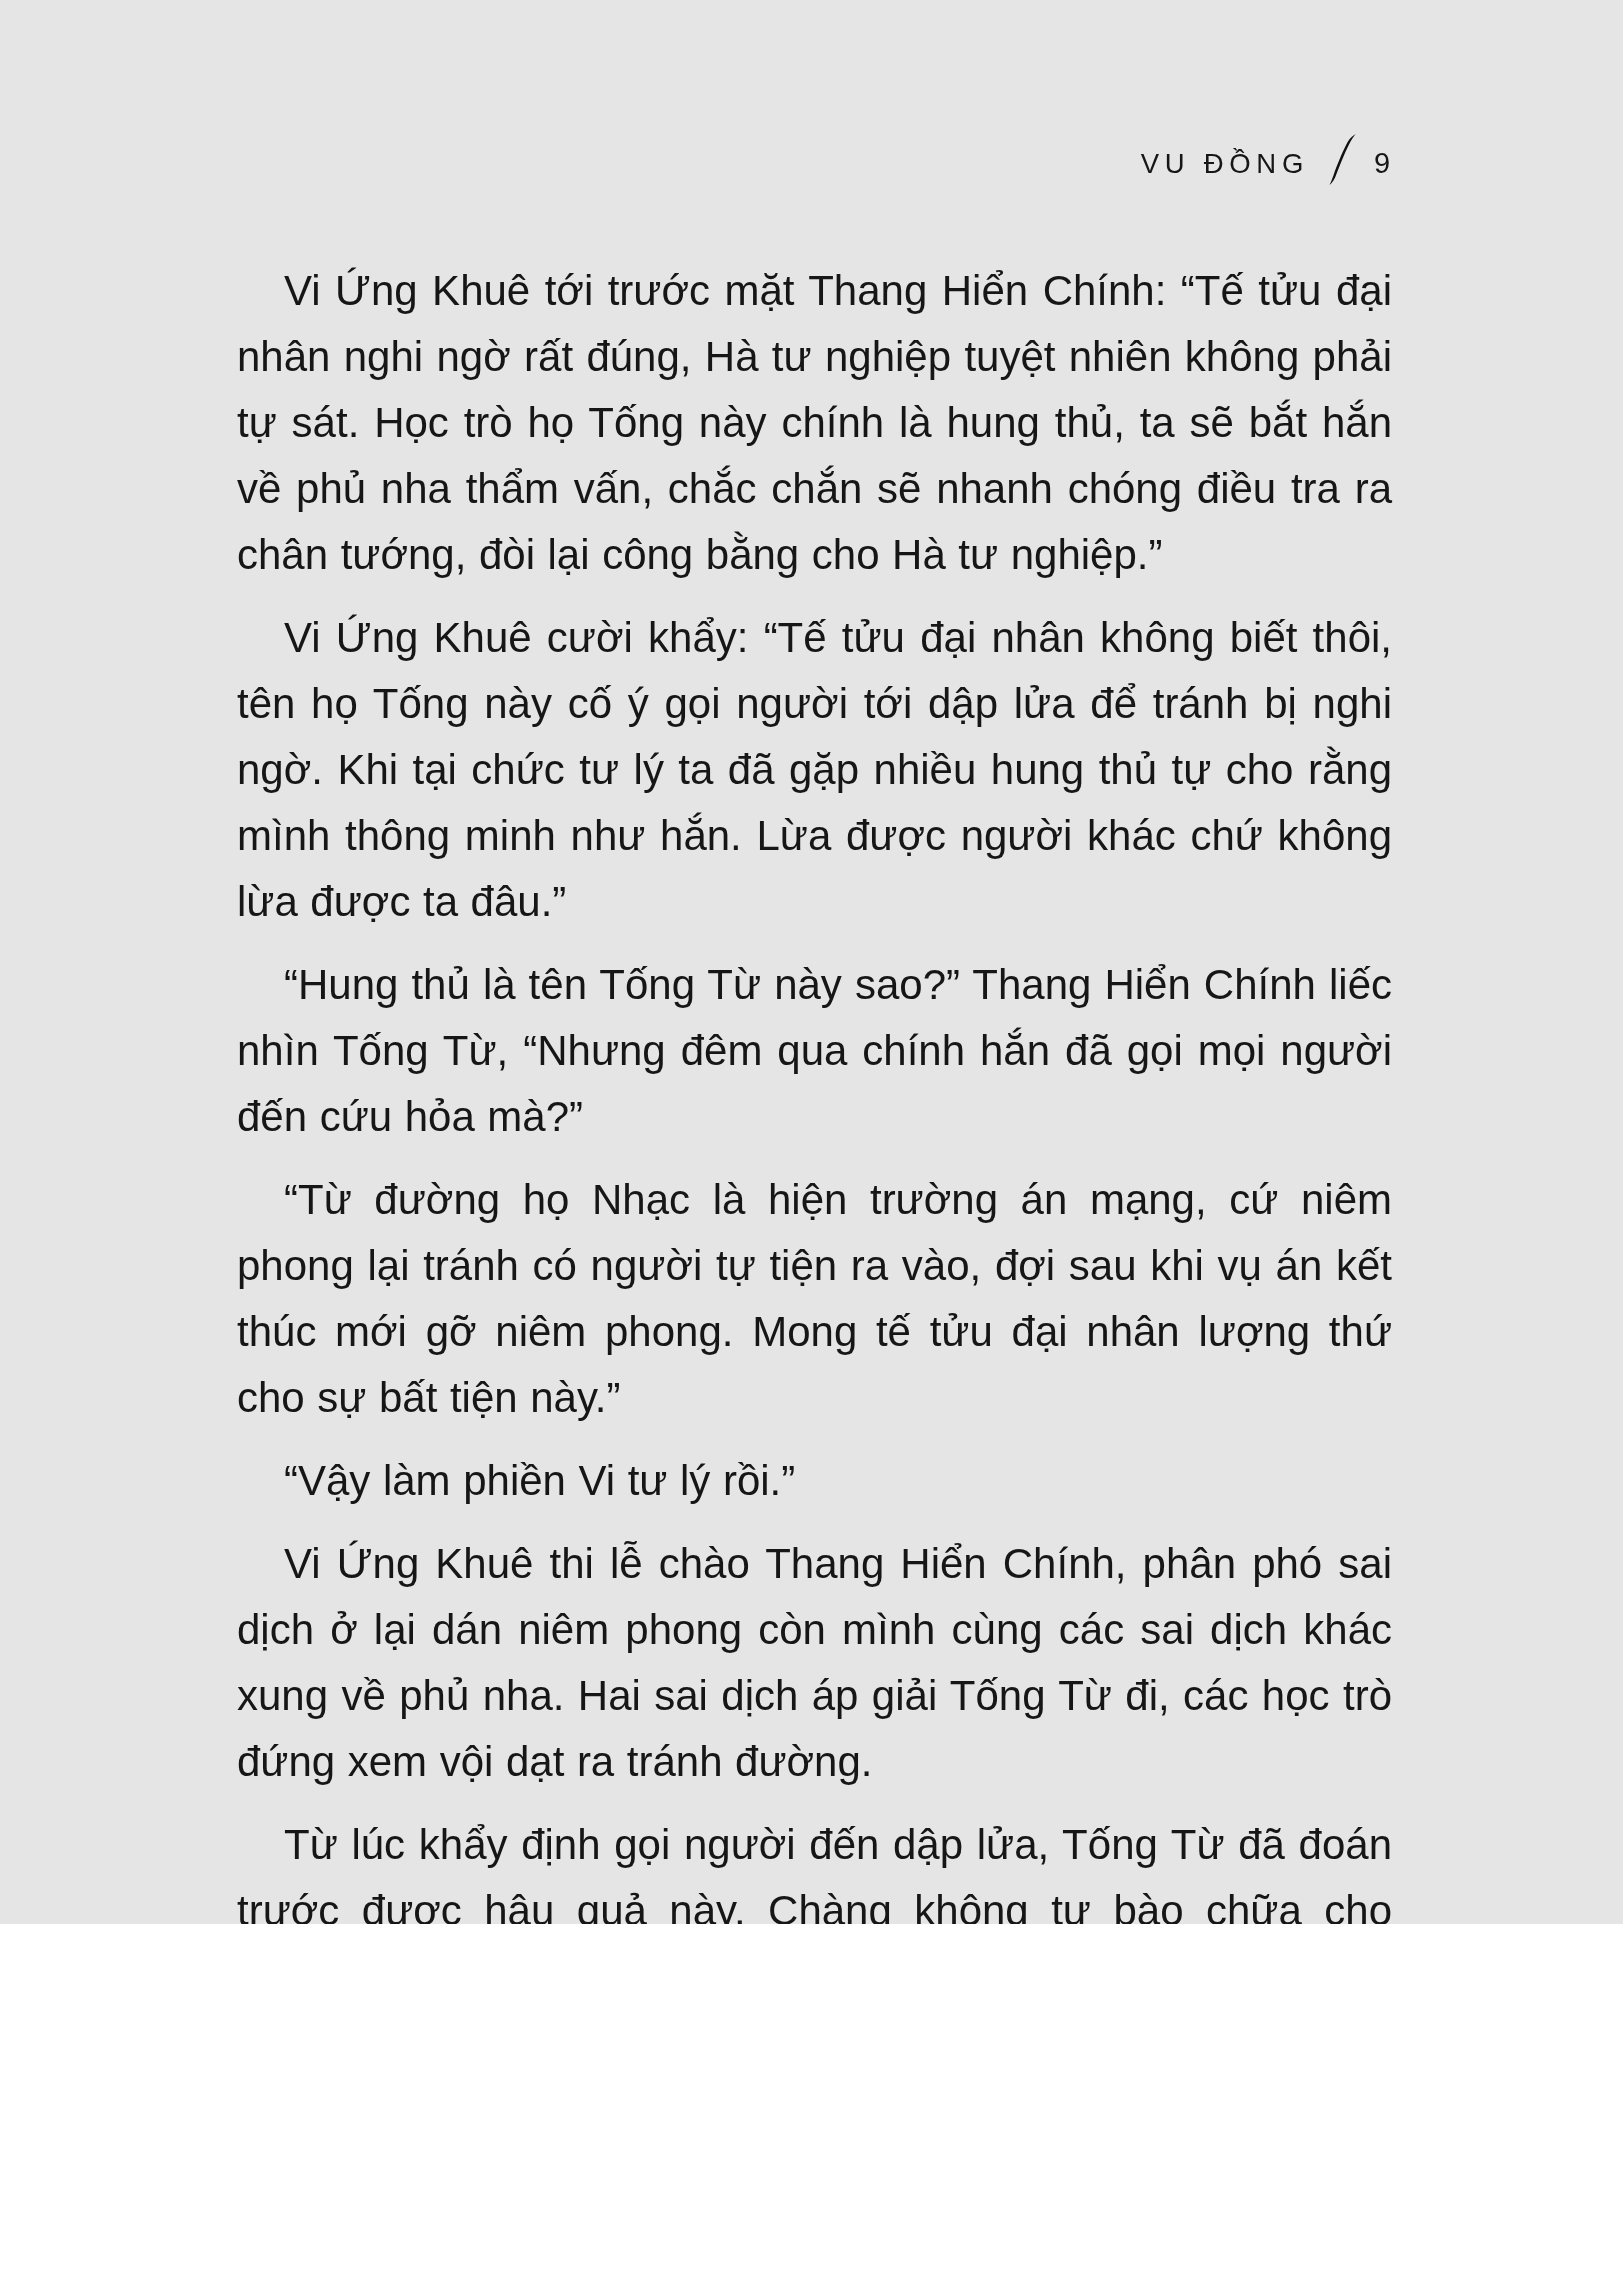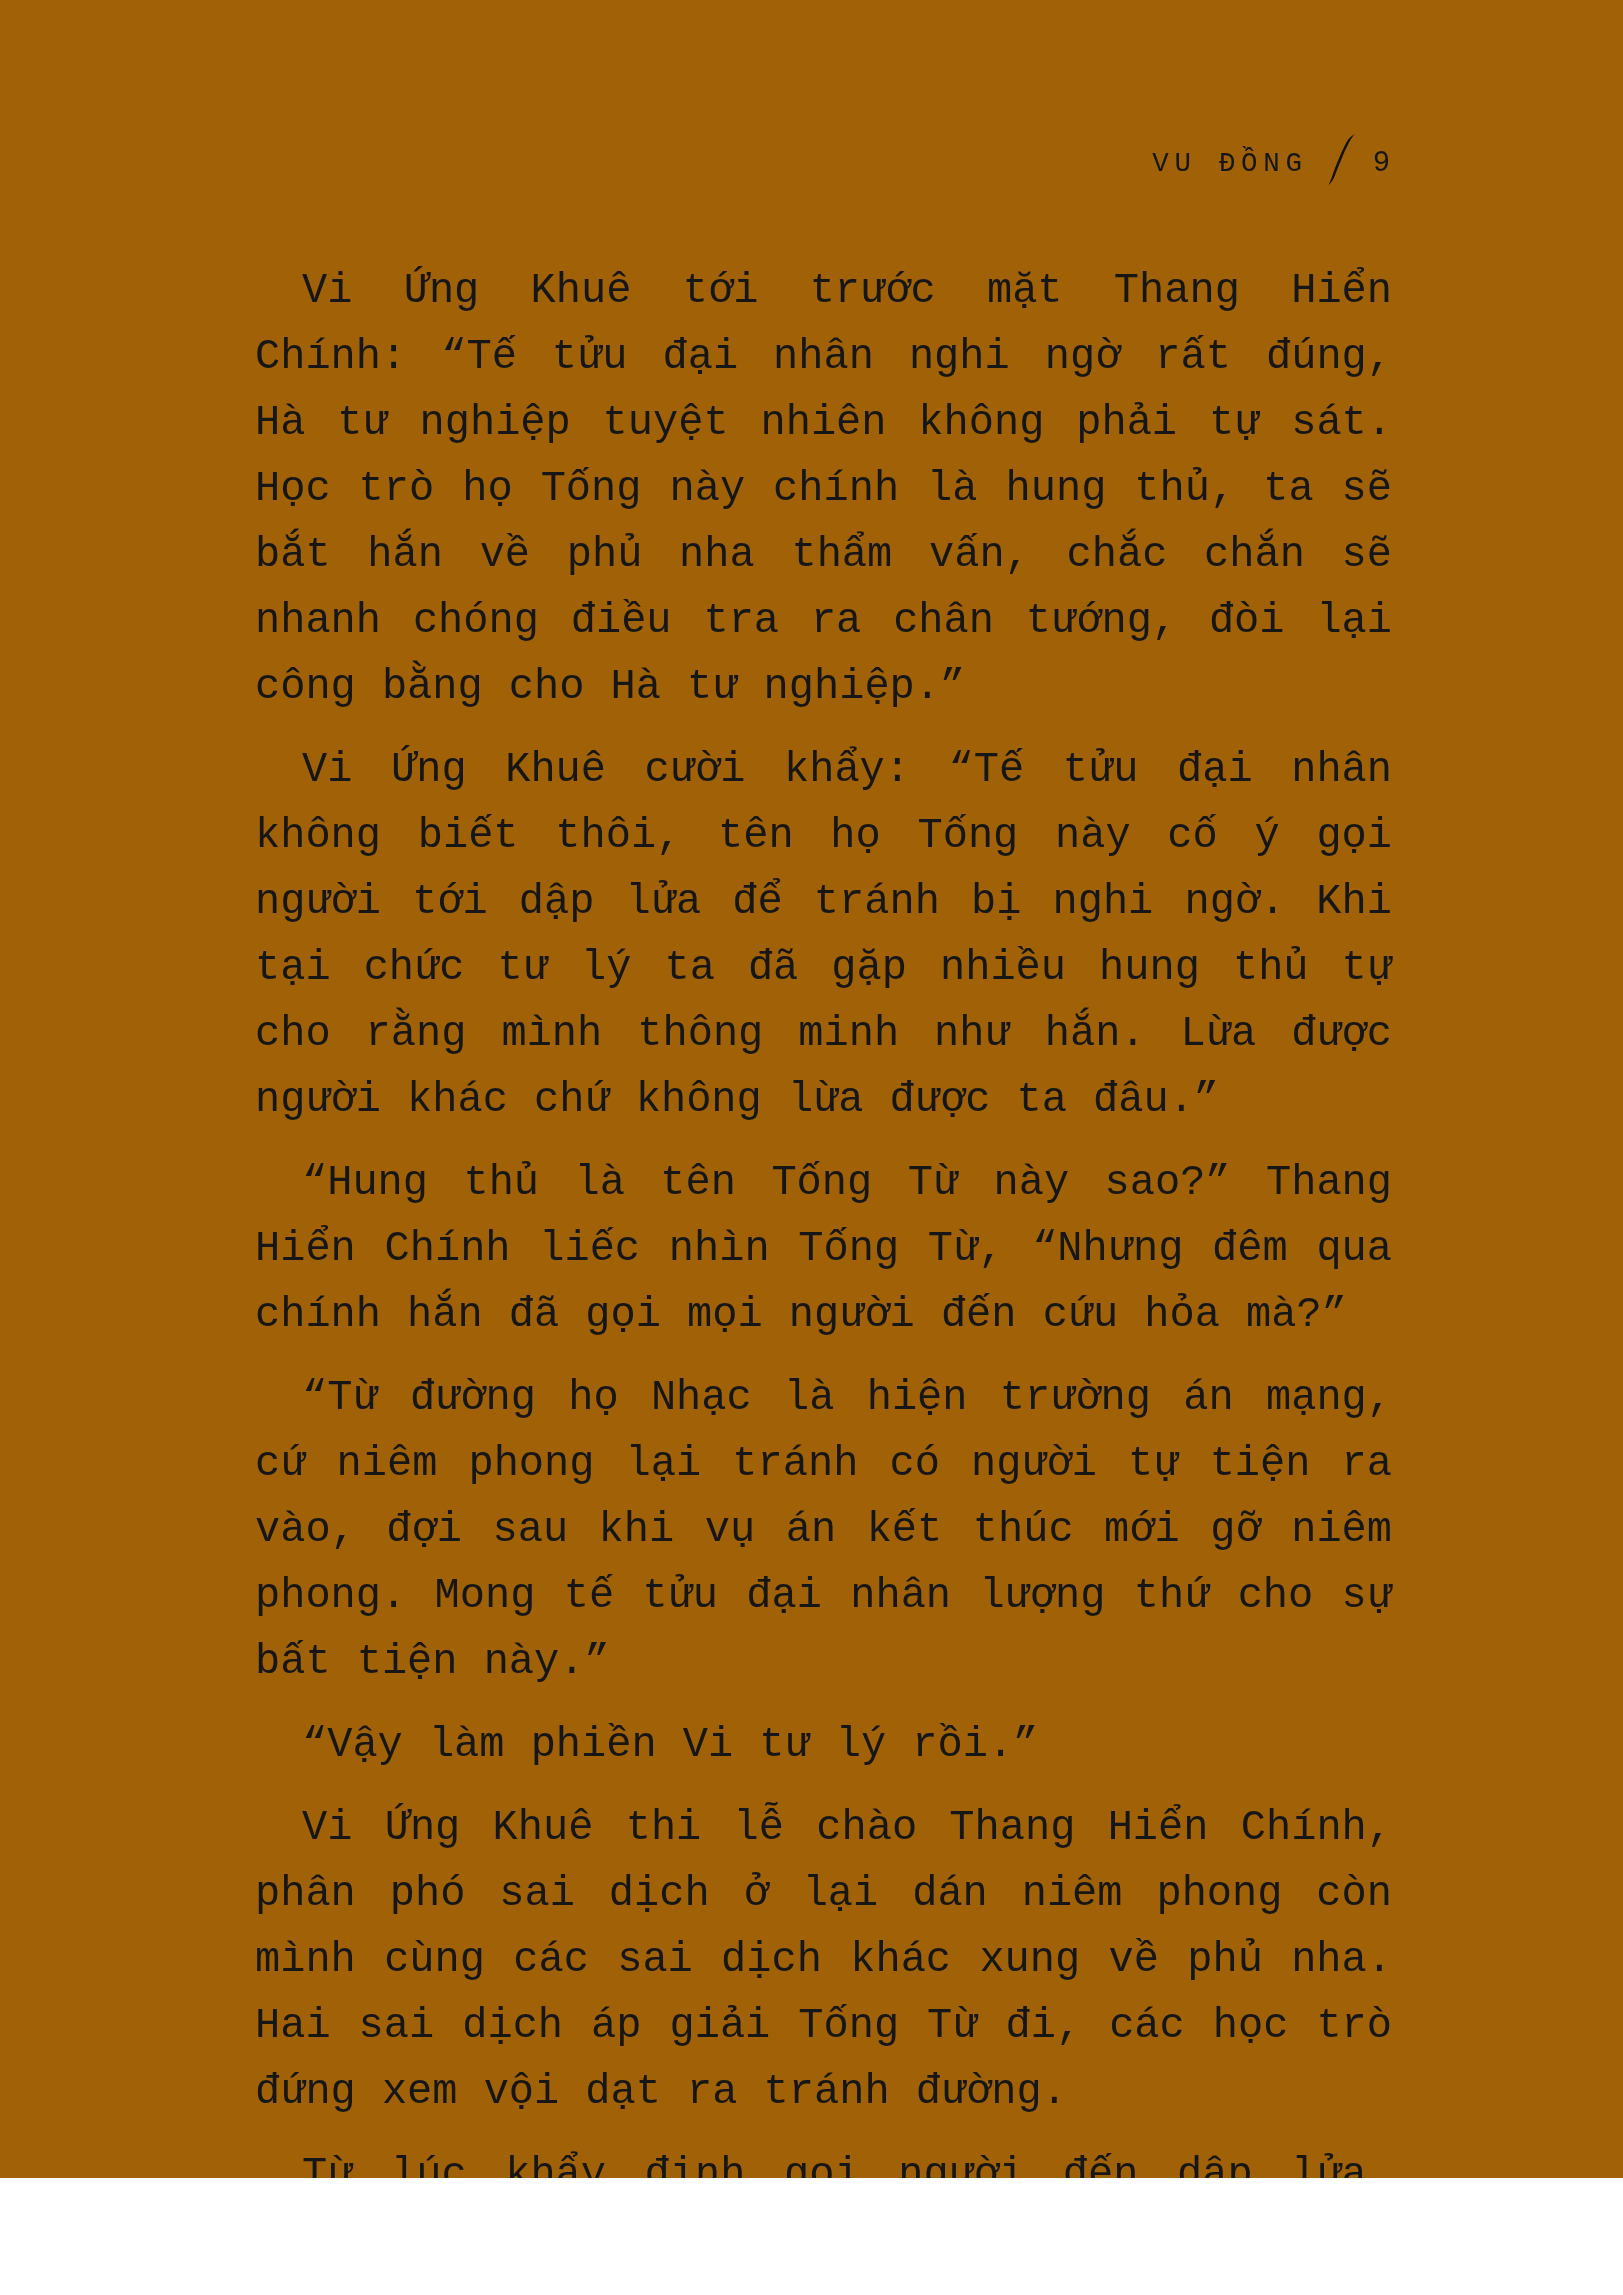--- a/index.html
+++ b/index.html
@@ -3,24 +3,24 @@
 <meta charset="utf-8">
 <style>
   html, body {
     margin: 0;
     padding: 0;
     background: #ffffff;
   }
   .page {
     position: relative;
     width: 1623px;
-    height: 2178px;
-    background: #a16207;
+    height: 1924px;
+    background: #e5e5e5;
     color: #161616;
-    font-family: Liberation Mono, monospace;
+    font-family: Liberation Sans, sans-serif;
     box-sizing: border-box;
     overflow: hidden;
   }
   
   .page-header {
     position: absolute;
     top: 140px;
     left: 237px;
     right: 231px;
     display: flex;
@@ -48,21 +48,21 @@
     letter-spacing: 1.9px;
   }
   
   .body-text {
     position: absolute;
     top: 258px;
     left: 237px;
     right: 231px;
   }
   .body-text p {
-    margin: 0 0 17px 18px;
+    margin: 0 0 17px 0;
     font-size: 42px;
     line-height: 66px;
     text-align: justify;
     text-indent: 47px;
     word-spacing: 0.9px;
   }
 </style>
 </head>
 <body>
 

